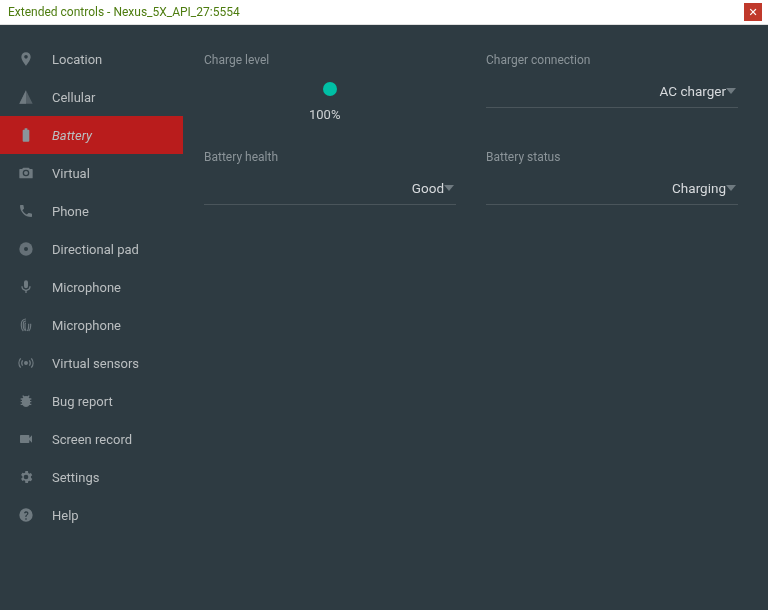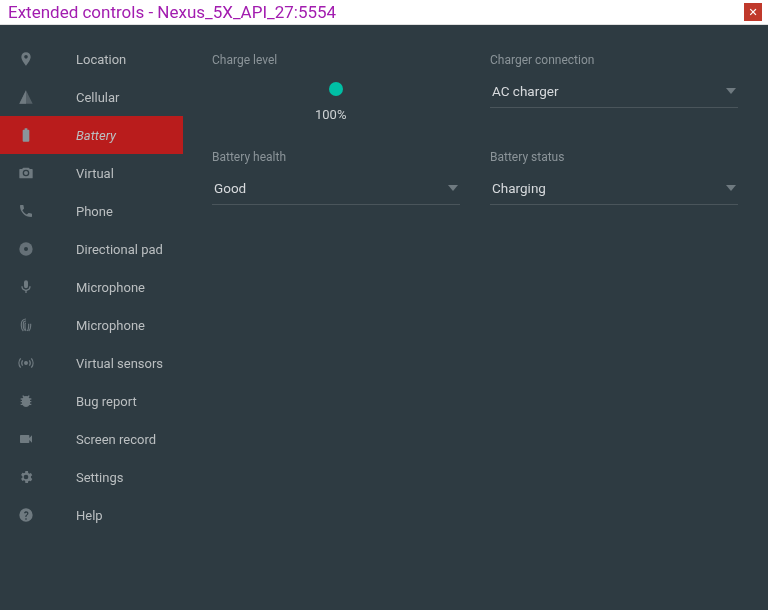--- a/index.html
+++ b/index.html
@@ -14,22 +14,22 @@
   .titlebar {
     height: 25px;
     background: #fff;
     border-bottom: 1px solid #e0e0e0;
     display: flex;
     align-items: center;
     padding: 0 8px;
     position: relative;
   }
   .titlebar-title {
-    font-size: 17px;
-    color: #a21caf;
+    font-size: 12px;
+    color: #4d7c0f;
     text-align: right;
   }
   .titlebar-close {
     position: absolute;
     right: 6px;
     top: 3px;
     width: 18px;
     height: 18px;
     background: #c0392b;
     color: #fff;
@@ -50,21 +50,20 @@
     background: #2e3b42;
     padding-top: 15px;
   }
   .sidebar-item {
     display: flex;
     align-items: center;
     height: 38px;
     padding-left: 17px;
     cursor: pointer;
     color: #bbbfc1;
-    gap: 24px;
   }
   .sidebar-item.active {
     background: #b91c1c;
     font-style: italic;
   }
   .sidebar-icon {
     width: 18px;
     height: 18px;
     margin-right: 17px;
     display: flex;
@@ -78,21 +77,20 @@
   .content {
     flex: 1;
     background: #2e3b42;
     padding: 28px 30px 0 21px;
     color: #cfd3d5;
   }
   .row {
     display: flex;
     gap: 30px;
     margin-bottom: 28px;
-    margin-left: 8px;
   }
   .col { flex: 1; }
   .field-label {
     font-size: 12px;
     color: #8b9499;
     margin-bottom: 10px;
     display: block;
   }
   .slider-wrap {
     display: flex;
@@ -119,21 +117,21 @@
     background: #00bfa5;
   }
   .slider-value {
     font-size: 13px;
     color: #cfd3d5;
     width: 42px;
   }
   .dropdown {
     display: flex;
     align-items: center;
-    justify-content: space-between;
+    justify-content: flex-end;
     border-bottom: 1px solid #4a555b;
     padding: 6px 2px 8px 2px;
     cursor: pointer;
   }
   .dropdown-value {
     font-size: 13.5px;
     color: #d7dadd;
   }
   .dropdown-caret {
     color: #6f7a80;

